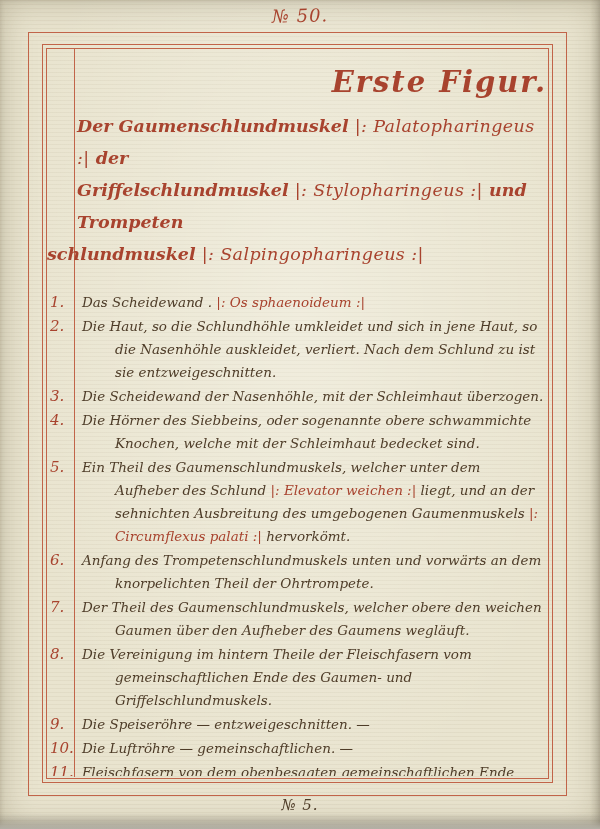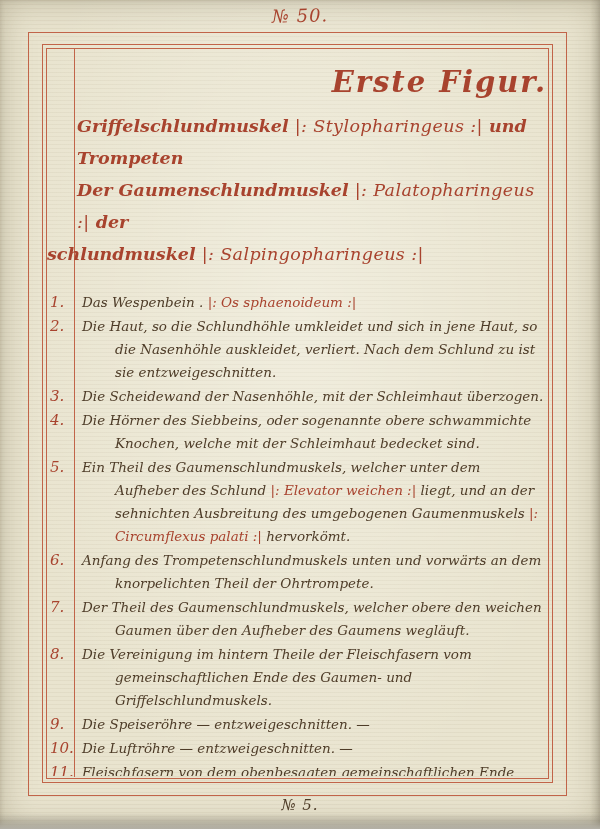--- a/index.html
+++ b/index.html
@@ -80,28 +80,28 @@
   <div class="num-top">№ 50.</div>
 
   <div class="frame outer"></div>
   <div class="frame inner-a"></div>
   <div class="frame inner-b"></div>
   <div class="col-divider"></div>
 
   <div class="content">
     <div class="title">Erste Figur.</div>
     <div class="heading" id="heading">
+        <div class="hline line-left"><span class="seg-german">Der Gaumenschlundmuskel </span><span class="seg-latin">|: Palatopharingeus :|</span><span class="seg-german"> der</span></div>
         <div class="hline line-left"><span class="seg-german">Griffelschlundmuskel </span><span class="seg-latin">|: Stylopharingeus :|</span><span class="seg-german"> und Trompeten</span></div>
-        <div class="hline line-left"><span class="seg-german">Der Gaumenschlundmuskel </span><span class="seg-latin">|: Palatopharingeus :|</span><span class="seg-german"> der</span></div>
         <div class="hline line-center"><span class="seg-german">schlundmuskel </span><span class="seg-latin">|: Salpingopharingeus :|</span></div>
       </div>
     <ol class="list" id="item-list">
         <li class="item">
           <span class="num">1.</span>
-          <div class="txt"><span class="seg-ink">Das Wespenbein . </span><span class="seg-red">|: Os sphaenoideum :|</span></div>
+          <div class="txt"><span class="seg-ink">Das Scheidewand . </span><span class="seg-red">|: Os sphaenoideum :|</span></div>
         </li>
         <li class="item">
           <span class="num">2.</span>
           <div class="txt"><span class="seg-ink">Die Haut, so die Schlundhöhle umkleidet und sich in jene Haut, so die Nasenhöhle auskleidet, verliert. Nach dem Schlund zu ist sie entzweigeschnitten.</span></div>
         </li>
         <li class="item">
           <span class="num">3.</span>
           <div class="txt"><span class="seg-ink">Die Scheidewand der Nasenhöhle, mit der Schleimhaut überzogen.</span></div>
         </li>
         <li class="item">
@@ -123,21 +123,21 @@
         <li class="item">
           <span class="num">8.</span>
           <div class="txt"><span class="seg-ink">Die Vereinigung im hintern Theile der Fleischfasern vom gemeinschaftlichen Ende des Gaumen- und Griffelschlundmuskels.</span></div>
         </li>
         <li class="item">
           <span class="num">9.</span>
           <div class="txt"><span class="seg-ink">Die Speiseröhre — entzweigeschnitten. —</span></div>
         </li>
         <li class="item">
           <span class="num">10.</span>
-          <div class="txt"><span class="seg-ink">Die Luftröhre — entzweigeschnitten. —</span></div>
+          <div class="txt"><span class="seg-ink">Die Luftröhre — gemeinschaftlichen. —</span></div>
         </li>
         <li class="item">
           <span class="num">11.</span>
           <div class="txt"><span class="seg-ink">Fleischfasern von dem obenbesagten gemeinschaftlichen Ende, welche sich unvermerkt in der Haut des Schlundes verlieren.</span></div>
         </li>
       </ol>
 
   </div>
 
   <div class="num-bottom">№ 5.</div>

